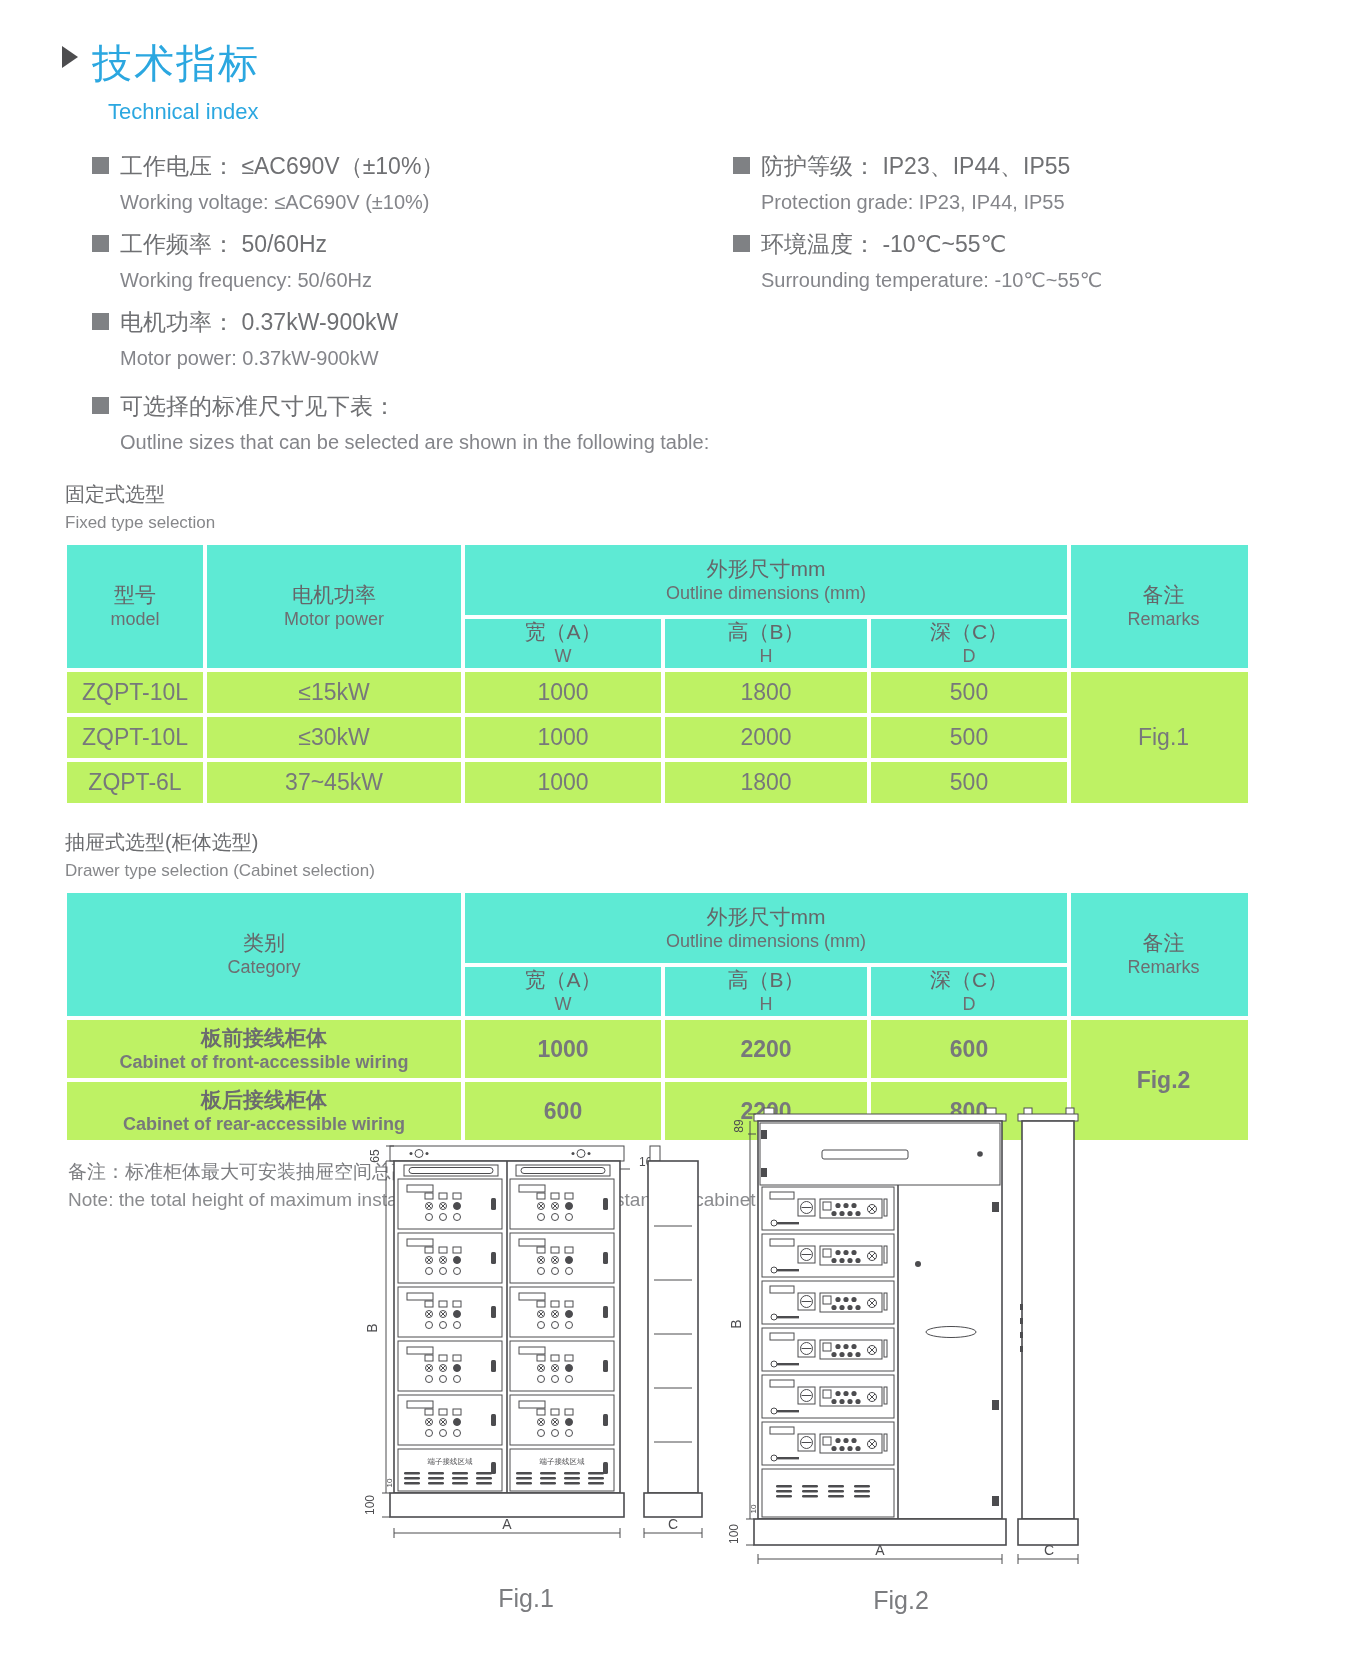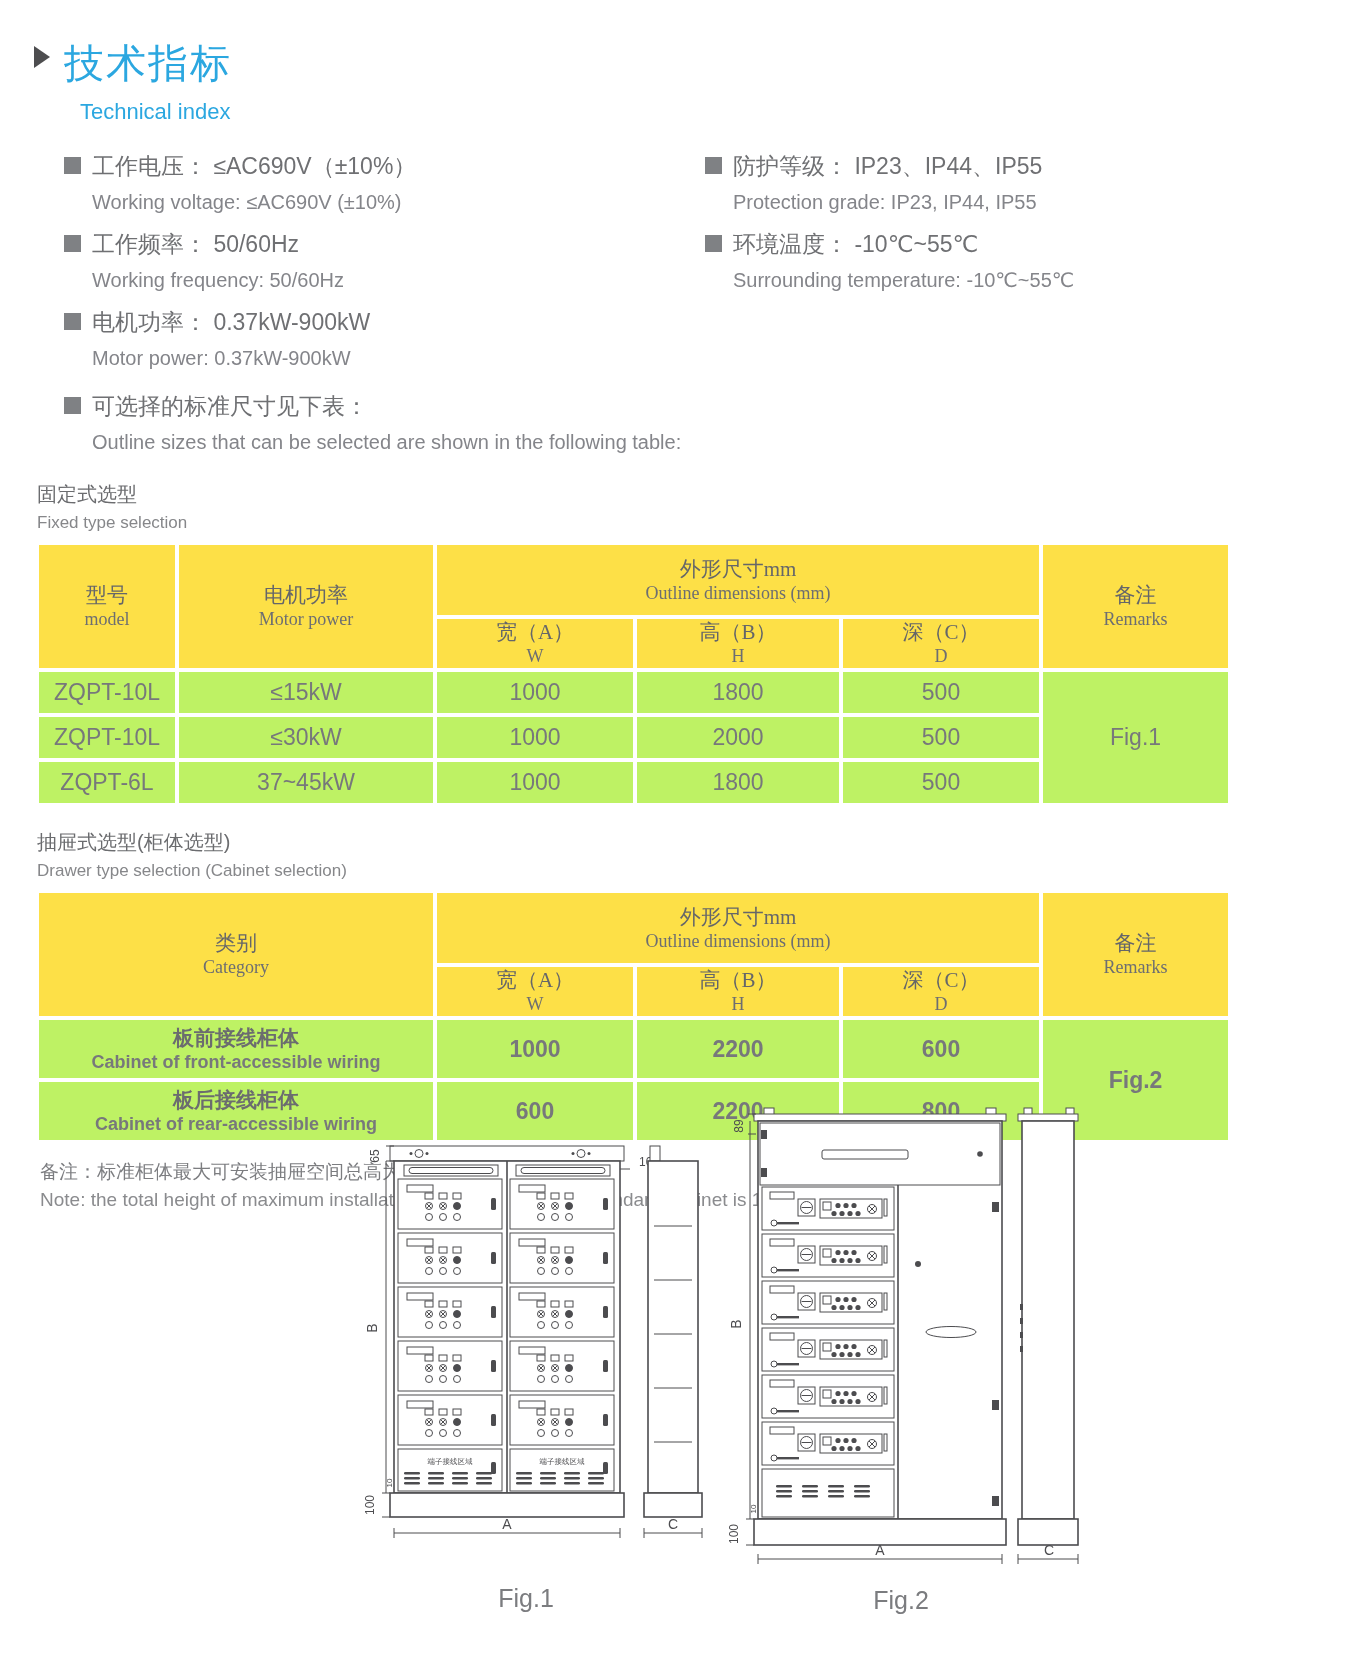--- a/index.html
+++ b/index.html
@@ -1,19 +1,19 @@
 <!DOCTYPE html>
 <html><head>
 <meta charset="utf-8">
 <style>
   * { margin:0; padding:0; box-sizing:border-box; }
   body { background:#fff; }
   .page {
     position:relative; width:1248px; height:1660px; background:#ffffff;
-    font-family:"Liberation Sans","DejaVu Sans",sans-serif; color:#6e6f72; overflow:hidden;
+    font-family:"Liberation Sans","DejaVu Sans",sans-serif; color:#6e6f72; overflow:hidden;padding-left:28px;
   }
   
   .title-row { display:flex; align-items:flex-start; padding:36px 0 0 34px; }
   .title-arrow { width:0; height:0; border-left:16px solid #4d4d4f; border-top:11px solid transparent; border-bottom:11px solid transparent; margin:10px 14px 0 0; }
   .page-title { font-size:40px; color:#2ba7e0; letter-spacing:2px; }
   .page-subtitle { font-size:22px; color:#2ba7e0; margin:8px 0 0 80px; }
   
   .specs { display:flex; margin:24px 0 0 64px; }
   .specs-col-left { width:641px; }
   .specs-col-right { flex:1; }
@@ -21,21 +21,21 @@
   .bullet { display:inline-block; width:17px; height:17px; background:#7f8184; margin-right:11px; }
   .spec-en { font-size:20px; color:#84858a; line-height:30px; margin:4px 0 10px 28px; white-space:nowrap; }
   .sizes-note { margin:6px 0 12px 64px; }
   
   .section { margin:24px 4px 0 37px; }
   .section-cn { font-size:20px; color:#6b6c6f; }
   .section-en { font-size:17px; color:#86878a; margin-top:5px; }
   
   table.spec-table { table-layout:fixed; width:1193px; margin:10px 0 0 37px; border-collapse:separate; border-spacing:0; }
   table.spec-table th, table.spec-table td { border:2px solid #ffffff; text-align:center; vertical-align:middle; }
-  table.spec-table th { background:#fde047; font-weight:normal;font-family:Liberation Serif, serif; }
+  table.spec-table th { background:#5eead4; font-weight:normal; }
   table.spec-table td { background:#bef264; }
   .th-cn { font-size:21px; color:#656669; line-height:26px; }
   .th-en { font-size:18px; color:#6d6e71; line-height:23px; }
   .th-top { height:74px; }
   .th-sub { height:48px; }
   .cell-val { font-size:23px; color:#77787b; }
   .t1 tbody tr { height:45px; }
   .t2 tbody tr { height:62px;font-weight:bold; }
   .cat-cn { font-size:21px; color:#6b6c6f; line-height:26px; }
   .cat-en { font-size:18px; color:#77787b; line-height:23px; }

